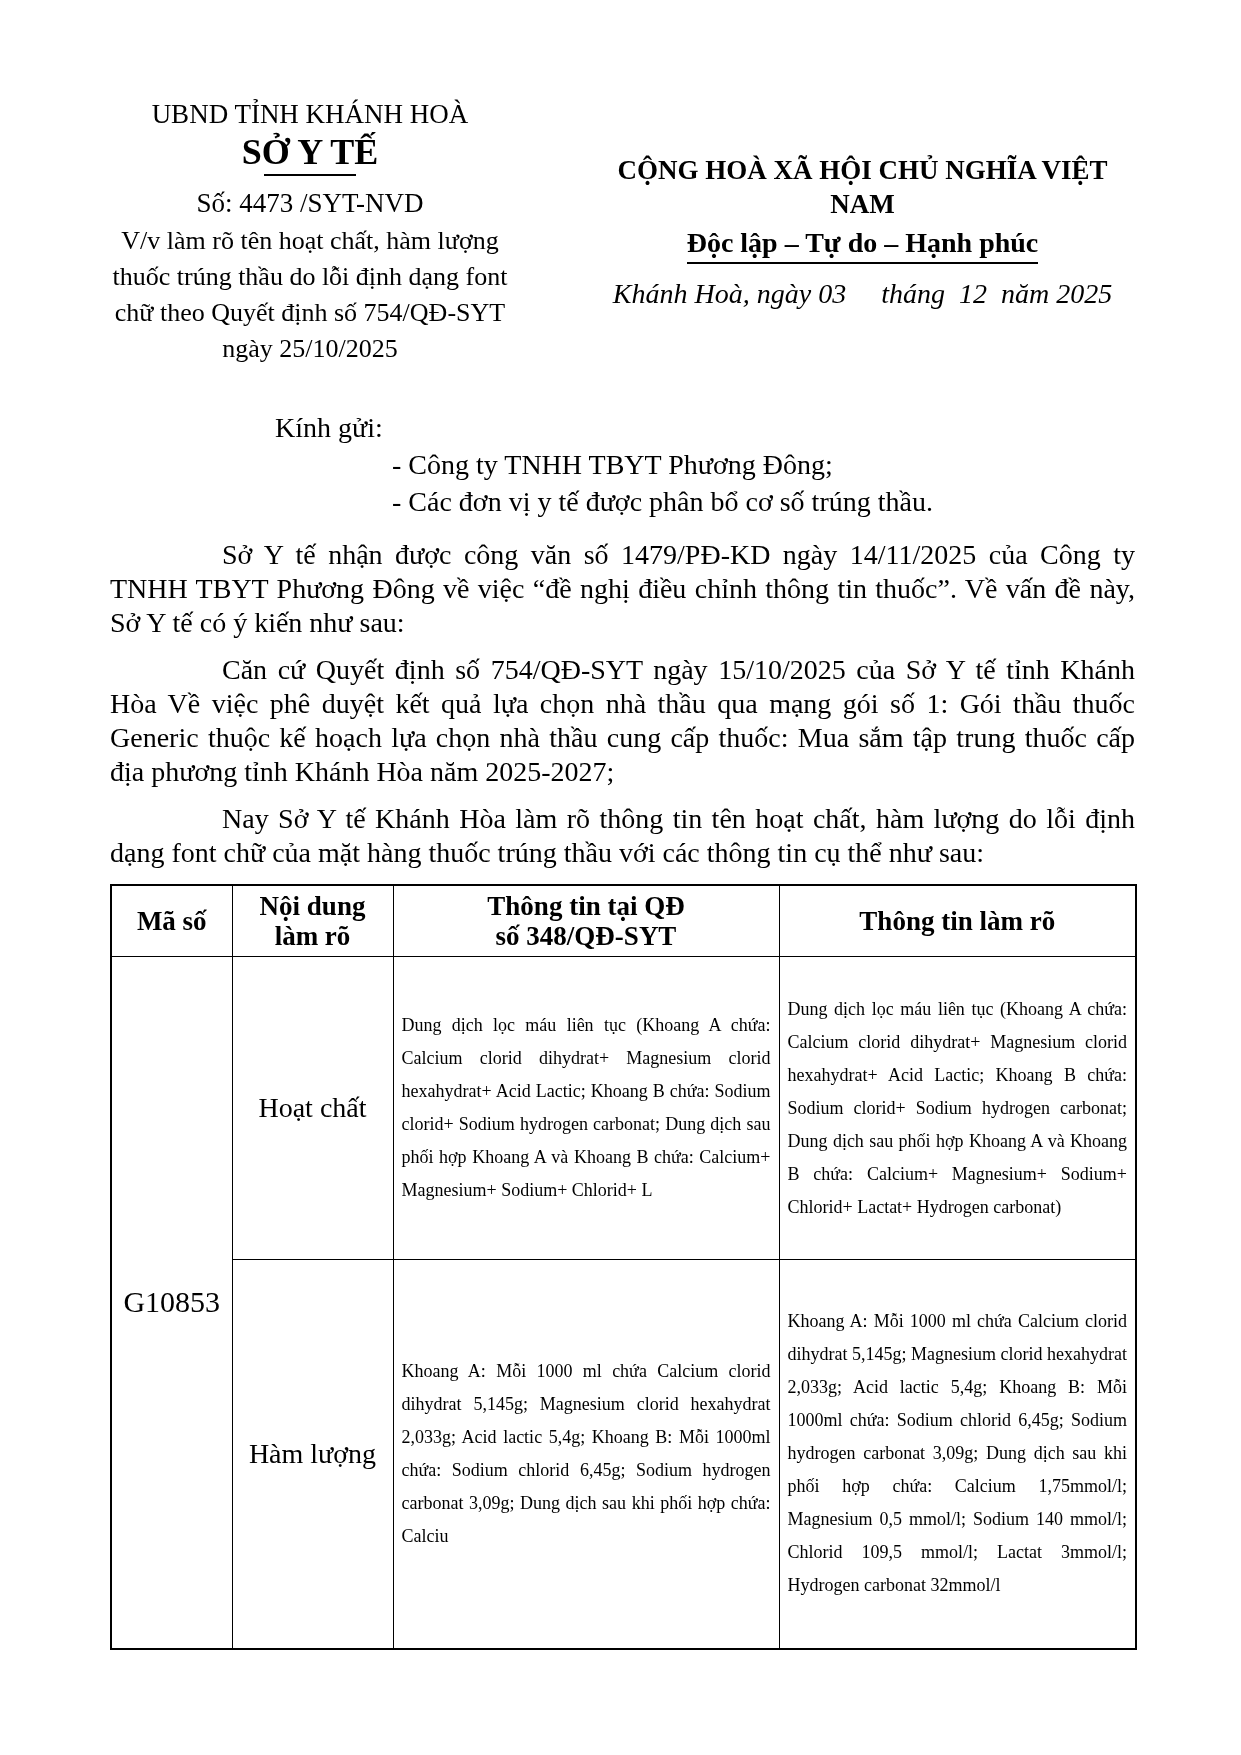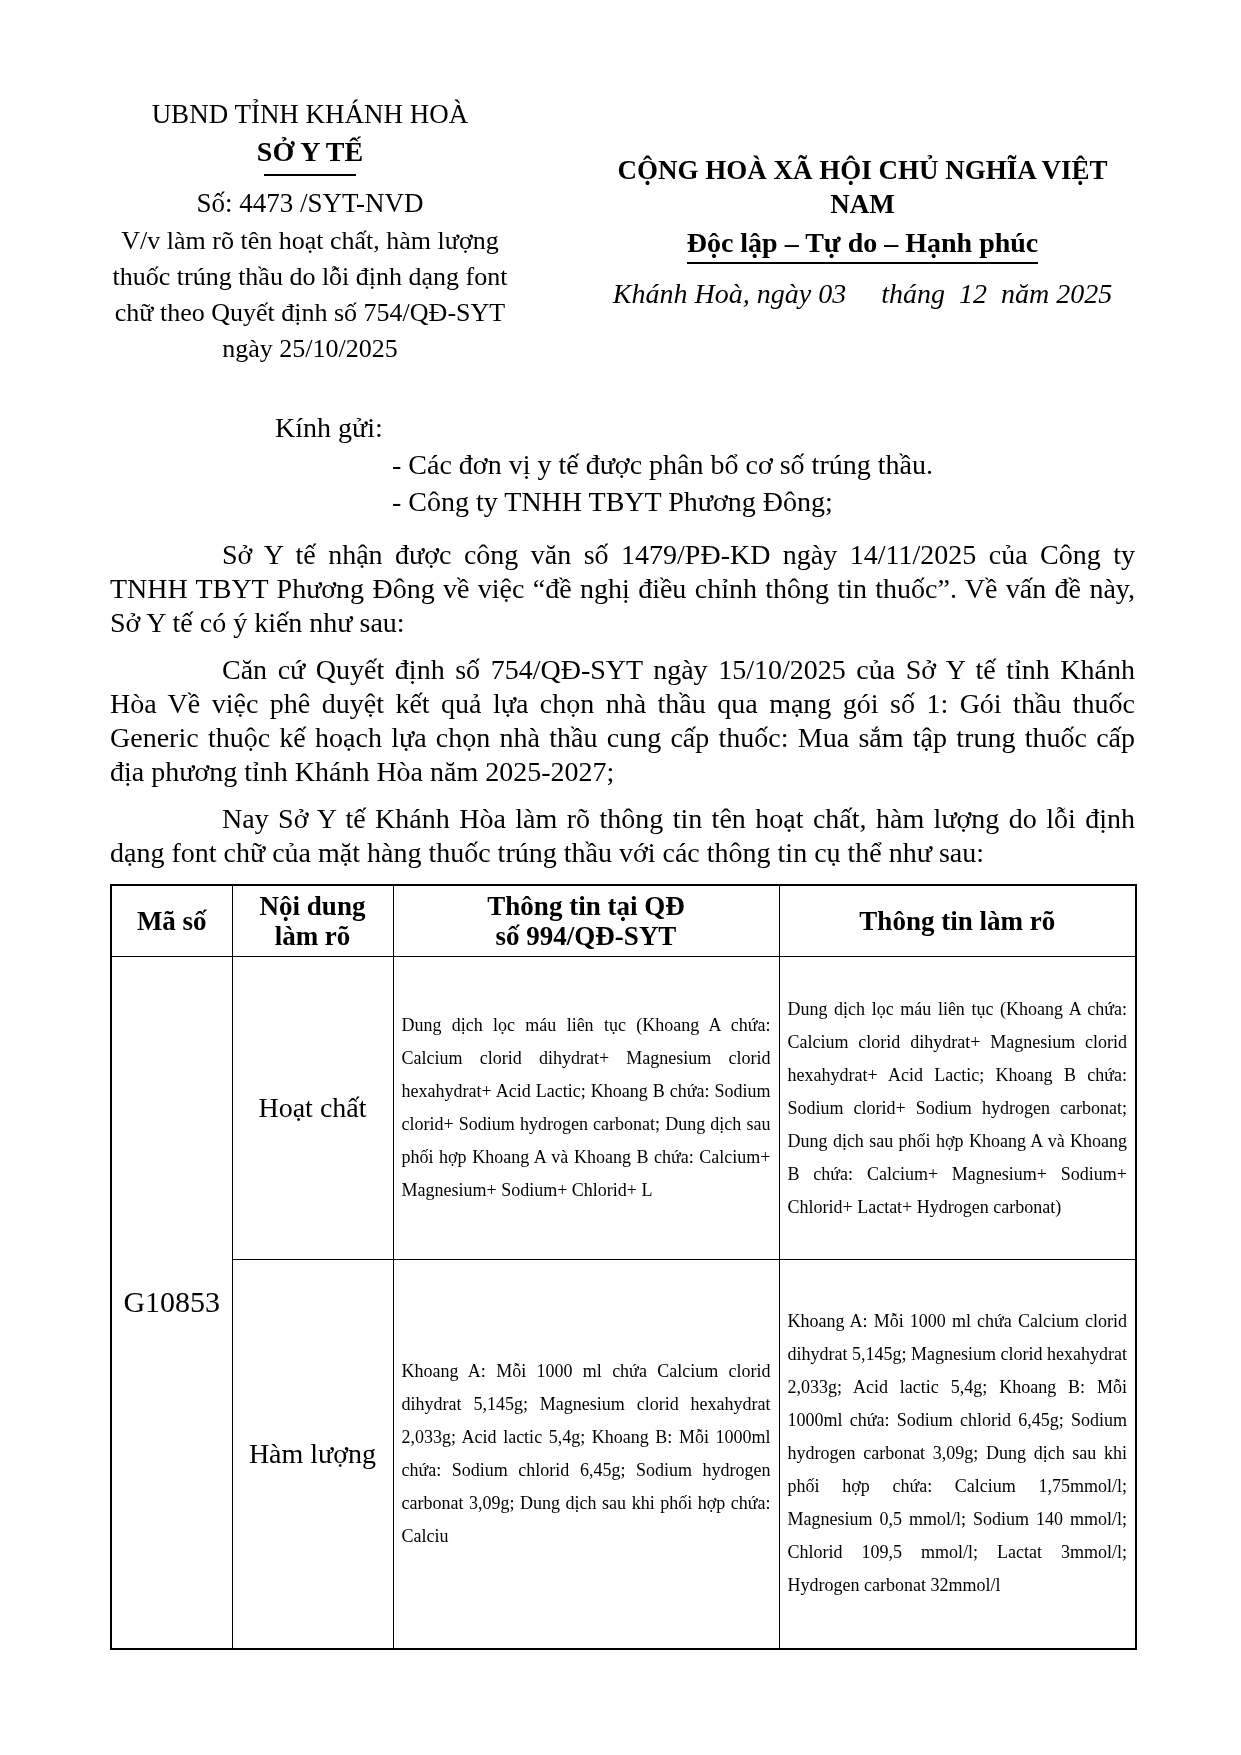--- a/index.html
+++ b/index.html
@@ -24,21 +24,21 @@
     text-align: center;
     flex: 0 0 auto;
   }
   .lh-right {
     margin-left: 80px;
     width: 545px;
     text-align: center;
     flex: 0 0 auto;
   }
   .org-parent { font-size: 27px; line-height: 36px; }
-  .org-office { font-size: 28px; font-weight: bold; line-height: 36px; margin-top: 2px; }
+  .org-office { font-size: 36px; font-weight: bold; line-height: 36px; margin-top: 2px; }
   .office-rule {
     width: 92px; height: 0;
     border-top: 2px solid #000;
     margin: 4px auto 10px auto;
   }
   .doc-number { font-size: 27px; line-height: 34px; margin-bottom: 3px; }
   .doc-subject {
     font-size: 26px; line-height: 36px;
     white-space: pre-line;
     text-align: center;
@@ -124,22 +124,22 @@
       <div class="national-motto-wrap">
         <span class="national-motto">Độc lập – Tự do – Hạnh phúc</span>
       </div>
       <div class="place-date">Khánh Hoà, ngày 03     tháng  12  năm 2025</div>
     </div>
   </div>
 
   <div class="salutation">
     <div class="salutation-label">Kính gửi:</div>
     <div class="recipients">
+      <div>- Công ty TNHH TBYT Phương Đông;</div>
       <div>- Các đơn vị y tế được phân bổ cơ số trúng thầu.</div>
-      <div>- Công ty TNHH TBYT Phương Đông;</div>
     </div>
   </div>
 
   <div class="body-text">
     <p>Sở Y tế nhận được công văn số 1479/PĐ-KD ngày 14/11/2025 của Công ty TNHH TBYT Phương Đông về việc “đề nghị điều chỉnh thông tin thuốc”. Về vấn đề này, Sở Y tế có ý kiến như sau:</p>
     <p>Căn cứ Quyết định số 754/QĐ-SYT ngày 15/10/2025 của Sở Y tế tỉnh Khánh Hòa Về việc phê duyệt kết quả lựa chọn nhà thầu qua mạng gói số 1: Gói thầu thuốc Generic thuộc kế hoạch lựa chọn nhà thầu cung cấp thuốc: Mua sắm tập trung thuốc cấp địa phương tỉnh Khánh Hòa năm 2025-2027;</p>
     <p>Nay Sở Y tế Khánh Hòa làm rõ thông tin tên hoạt chất, hàm lượng do lỗi định dạng font chữ của mặt hàng thuốc trúng thầu với các thông tin cụ thể như sau:</p>
   </div>
 
   <table class="clar">
@@ -148,21 +148,21 @@
       <col style="width:161px">
       <col style="width:386px">
       <col style="width:357px">
     </colgroup>
     <thead>
       <tr>
         <th>Mã số</th>
         <th>Nội dung
 làm rõ</th>
         <th>Thông tin tại QĐ
-số 994/QĐ-SYT</th>
+số 348/QĐ-SYT</th>
         <th>Thông tin làm rõ</th>
       </tr>
     </thead>
     <tbody>
       <tr class="row-1">
         <td class="code-cell" rowspan="2">G10853</td>
         <td class="label-cell">Hoạt chất</td>
         <td class="text-cell">Dung dịch lọc máu liên tục (Khoang A chứa: Calcium clorid dihydrat+ Magnesium clorid hexahydrat+ Acid Lactic; Khoang B chứa: Sodium clorid+ Sodium hydrogen carbonat; Dung dịch sau phối hợp Khoang A và Khoang B chứa: Calcium+ Magnesium+ Sodium+ Chlorid+ L</td>
         <td class="text-cell">Dung dịch lọc máu liên tục (Khoang A chứa: Calcium clorid dihydrat+ Magnesium clorid hexahydrat+ Acid Lactic; Khoang B chứa: Sodium clorid+ Sodium hydrogen carbonat; Dung dịch sau phối hợp Khoang A và Khoang B chứa: Calcium+ Magnesium+ Sodium+ Chlorid+ Lactat+ Hydrogen carbonat)</td>
       </tr>

